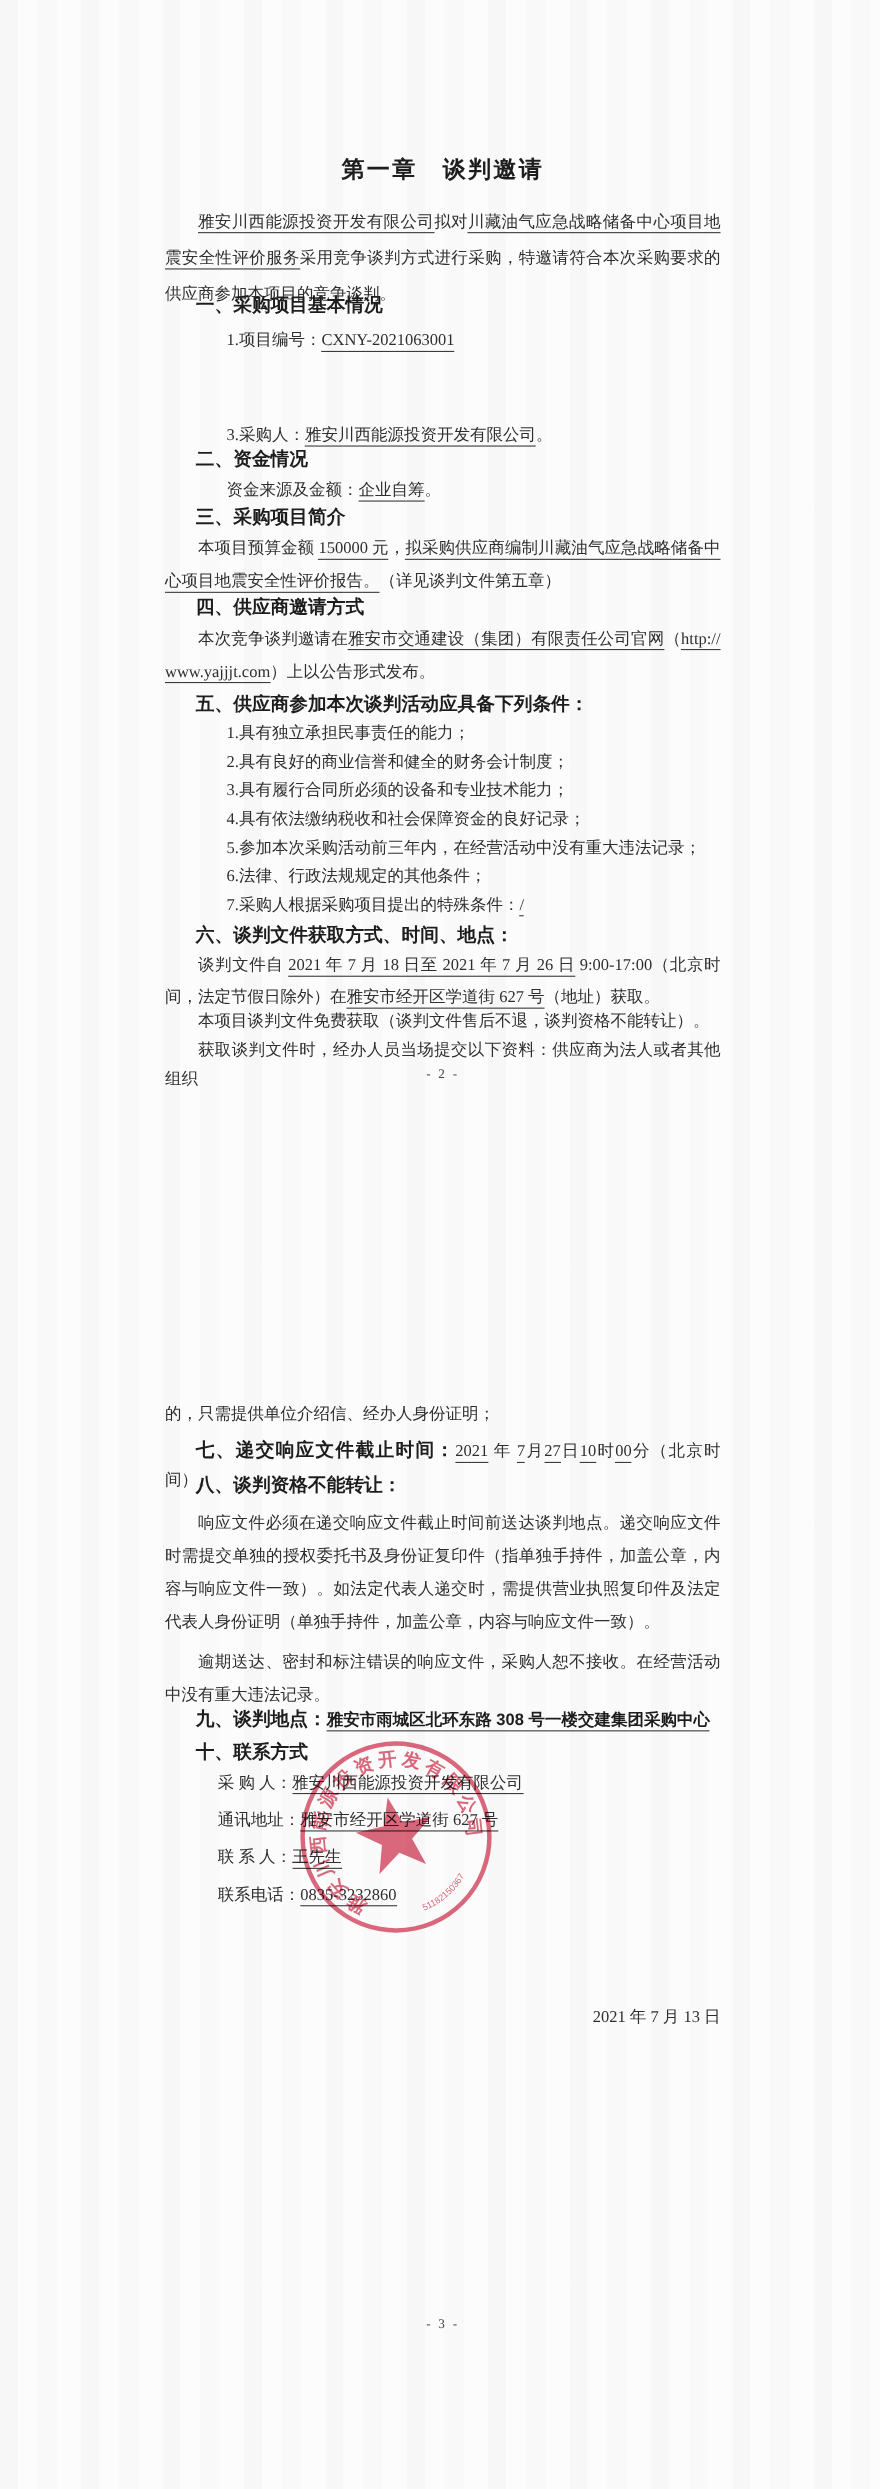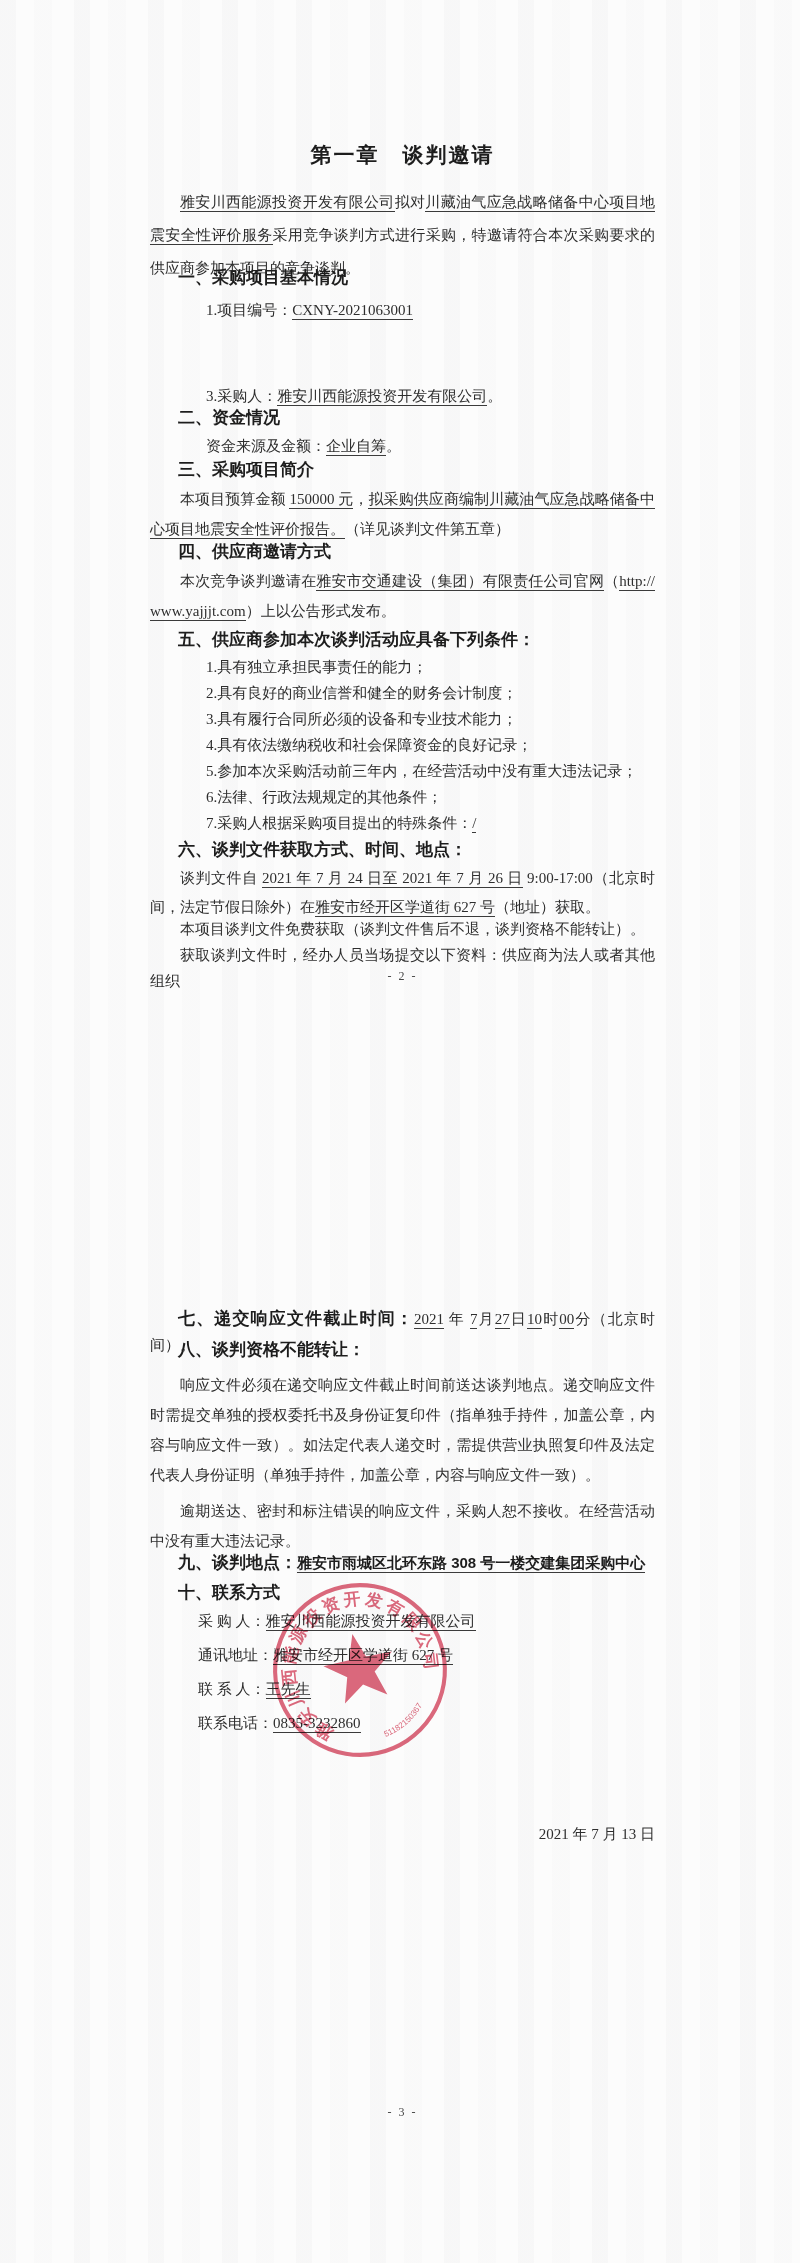--- a/index.html
+++ b/index.html
@@ -90,29 +90,30 @@
     <div class="cond">5.参加本次采购活动前三年内，在经营活动中没有重大违法记录；</div>
     <div class="cond">6.法律、行政法规规定的其他条件；</div>
     <div class="cond">
       <span>7.采购人根据采购项目提出的特殊条件：</span><span class="u">/</span>
     </div>
   </div>
 
   <div class="blk hd" style="top:838px;">六、谈判文件获取方式、时间、地点：</div>
 
   <div class="blk ind2" style="top:864px;line-height:29px;">
-    <span>谈判文件自 </span><span class="u">2021 年 7 月 24 日至 2021 年 7 月 26 日</span><span> 9:00-17:00（北京时间，法定节假日除外）在</span><span class="u">雅安市经开区学道街 627 号</span><span>（地址）获取。</span>
+    <span>谈判文件自 </span><span class="u">2021 年 7 月 18 日至 2021 年 7 月 26 日</span><span> 9:00-17:00（北京时间，法定节假日除外）在</span><span class="u">雅安市经开区学道街 627 号</span><span>（地址）获取。</span>
   </div>
 
   <div class="blk ind2" style="top:942px;line-height:26px;">获取谈判文件时，经办人员当场提交以下资料：供应商为法人或者其他组织</div>
 
   <div class="blk ind2" style="top:916px;line-height:26px;">本项目谈判文件免费获取（谈判文件售后不退，谈判资格不能转让）。</div>
 
   <div class="blk center footer" style="top:962px;">- 2 -</div>
 
+  <div class="blk" style="top:1272px;">的，只需提供单位介绍信、经办人身份证明；</div>
 
   <div class="blk" style="top:1306px;text-indent:28px;line-height:26px;">
     <span class="hd-inline">七、递交响应文件截止时间：</span><span class="u">2021</span><span> 年 </span><span class="u">7</span><span>月</span><span class="u">27</span><span>日</span><span class="u">10</span><span>时</span><span class="u">00</span><span>分（北京时间）。</span>
   </div>
 
   <div class="blk hd" style="top:1338px;">八、谈判资格不能转让：</div>
 
   <div class="blk ind2" style="top:1370px;line-height:30px;">响应文件必须在递交响应文件截止时间前送达谈判地点。递交响应文件时需提交单独的授权委托书及身份证复印件（指单独手持件，加盖公章，内容与响应文件一致）。如法定代表人递交时，需提供营业执照复印件及法定代表人身份证明（单独手持件，加盖公章，内容与响应文件一致）。</div>
 
   <div class="blk ind2" style="top:1496px;line-height:30px;">逾期送达、密封和标注错误的响应文件，采购人恕不接收。在经营活动中没有重大违法记录。</div>

